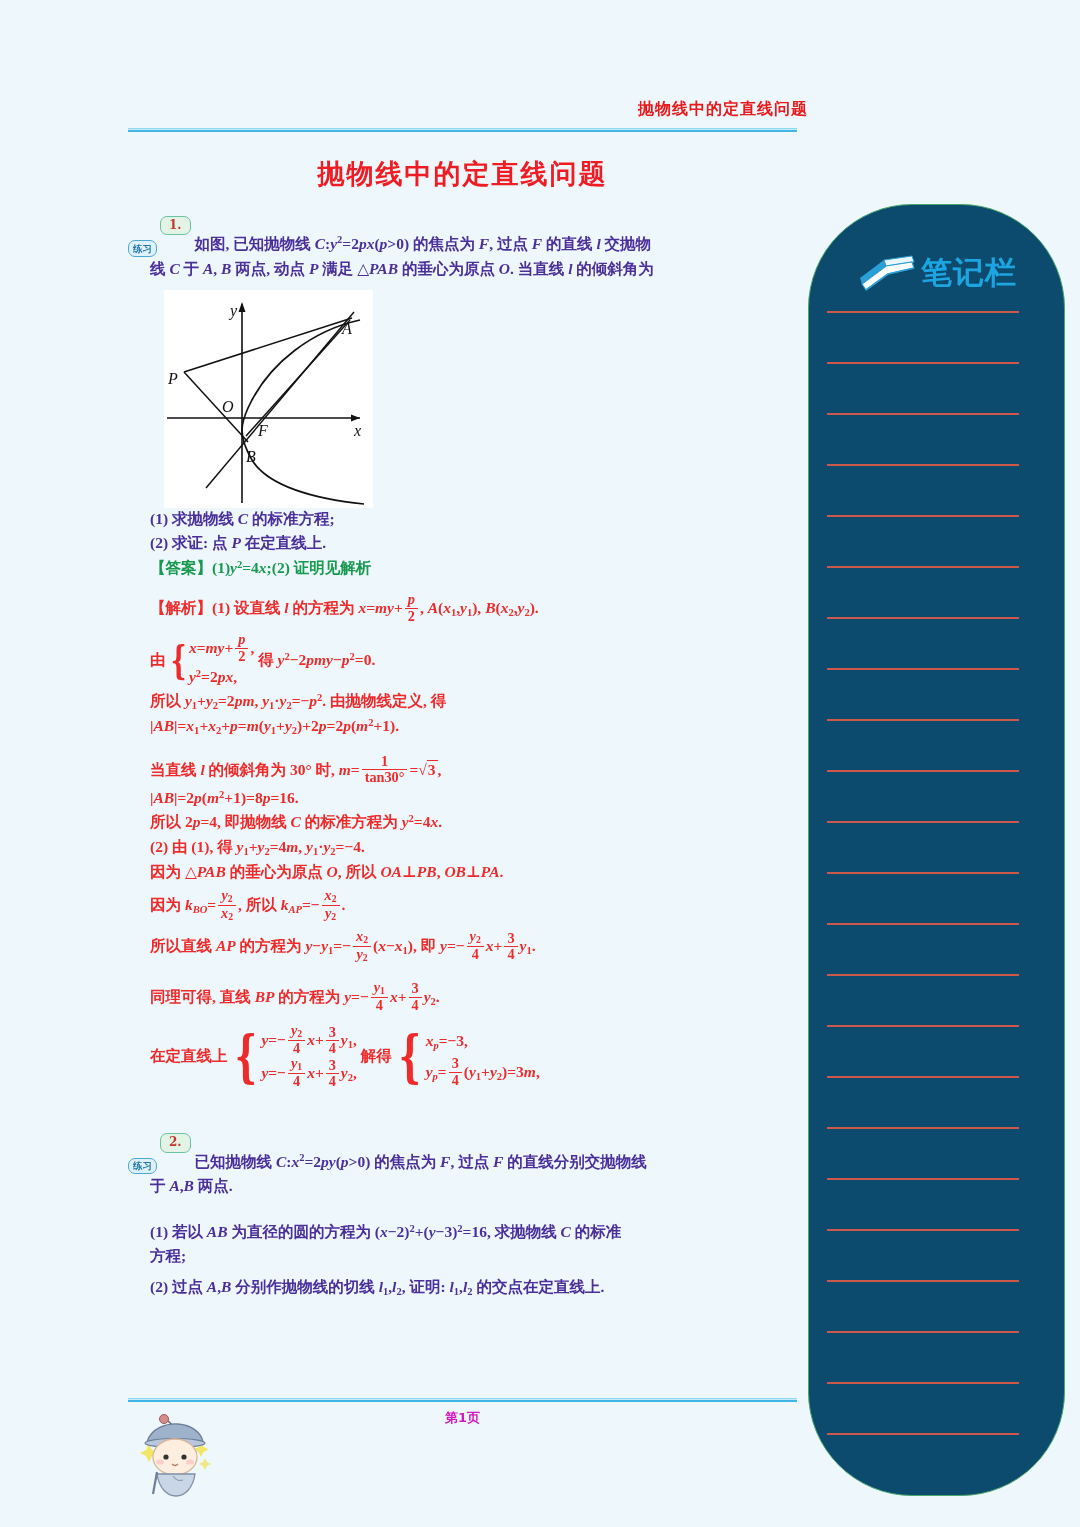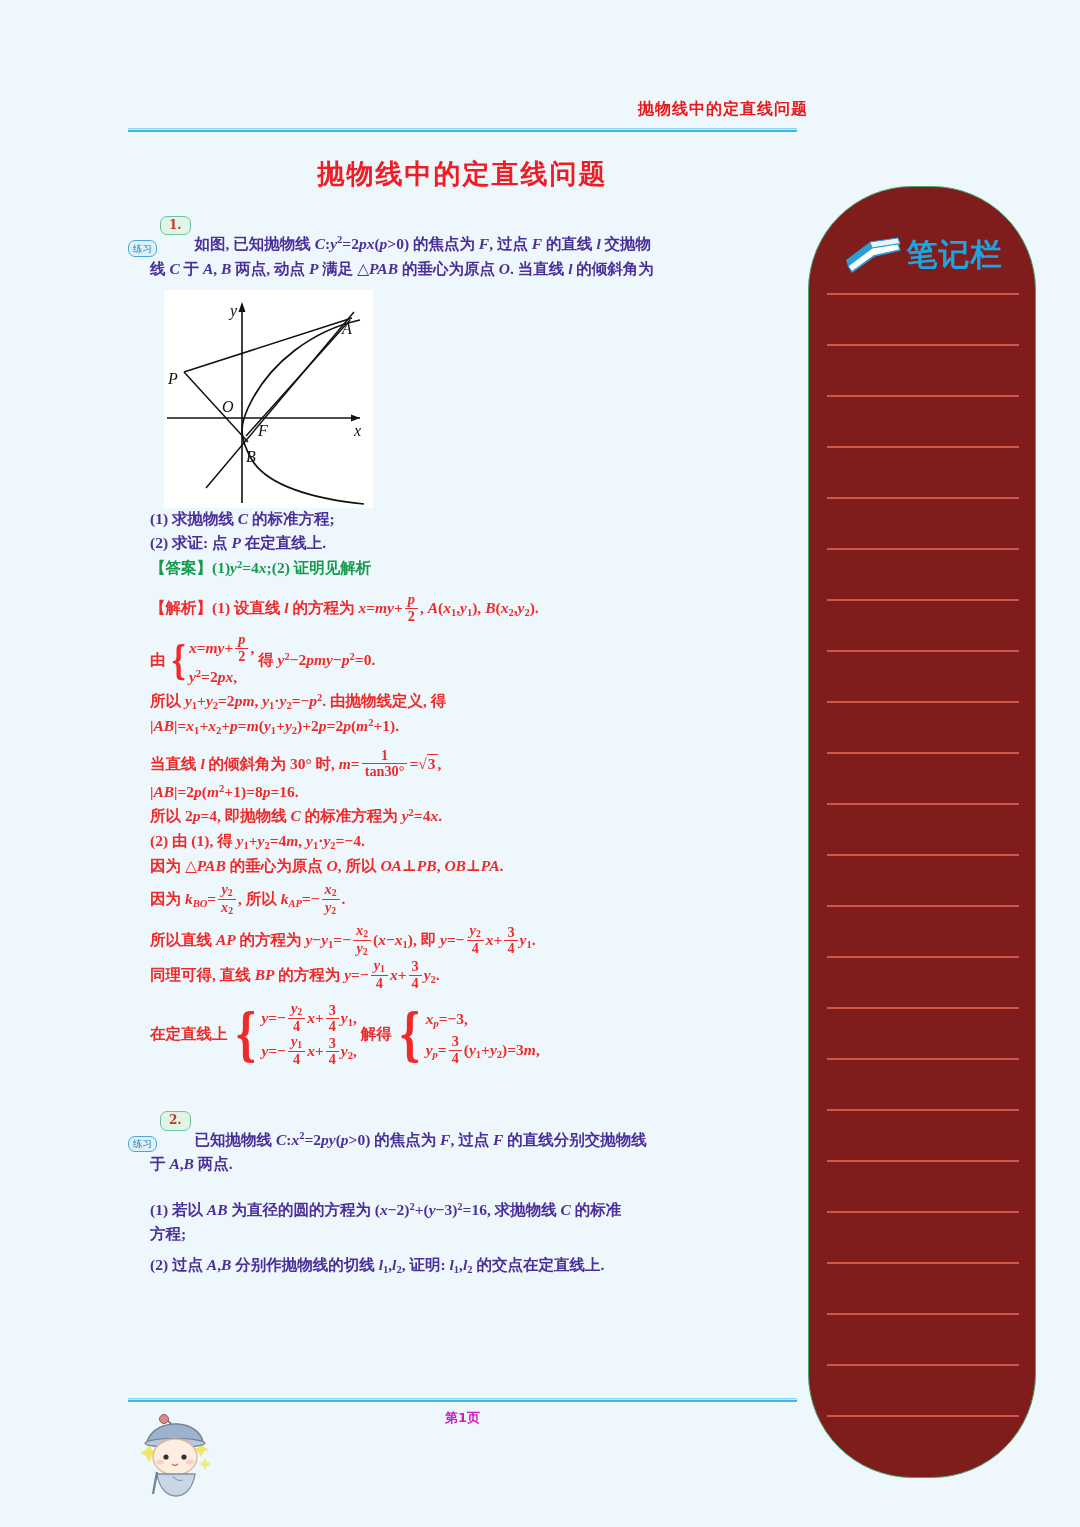--- a/index.html
+++ b/index.html
@@ -83,21 +83,21 @@
     vertical-align: -3px;
     margin-right: 4px;
   }
   .badge-practice {
     display: inline-block;
     border: 1.3px solid #4aa8d8;
     border-radius: 7px;
     background: #dff1fa;
     color: #2277aa;
     font-size: 9.5px;
-    font-weight: normal;
+    font-weight: bold;
     padding: 2.5px 4px 2.5px 4px;
     font-family: "DejaVu Sans", sans-serif;
     line-height: 1;
     margin-top: 46px;
   }
   .badge-num {
     display: inline-block;
     border: 1.3px solid #6cc3a0;
     border-radius: 7px;
     background: #e3f3e6;
@@ -153,24 +153,24 @@
     width: 209px;
     height: 218px;
     background: #ffffff;
   }
   #figure-panel svg { display: block; }
 
   
   #notes-panel {
     position: absolute;
     left: 808px;
-    top: 186px;
-    width: 228px;
+    top: 204px;
+    width: 257px;
     height: 1292px;
-    background: #7f1d1d;
+    background: #0c4a6e;
     border: 1.6px solid #48a86a;
     border-radius: 104px;
     box-sizing: border-box;
     overflow: hidden;
   }
   #notes-header {
     position: absolute;
     top: 43px;
     left: 0;
     width: 100%;
@@ -298,42 +298,42 @@
       </span><span style="vertical-align:middle">&nbsp;得 <span class="mi">y</span><sup class="e">2</sup>−2<span class="mi">pmy</span>−<span class="mi">p</span><sup class="e">2</sup>=0.</span>
   </div>
 
   <div class="line sol-text indent">
     所以 <span class="mi">y</span><sub class="e">1</sub>+<span class="mi">y</span><sub class="e">2</sub>=2<span class="mi">pm</span>, <span class="mi">y</span><sub class="e">1</sub>·<span class="mi">y</span><sub class="e">2</sub>=−<span class="mi">p</span><sup class="e">2</sup>. 由抛物线定义, 得
   </div>
   <div class="line sol-text indent">
     |<span class="mi">AB</span>|=<span class="mi">x</span><sub class="e">1</sub>+<span class="mi">x</span><sub class="e">2</sub>+<span class="mi">p</span>=<span class="mi">m</span>(<span class="mi">y</span><sub class="e">1</sub>+<span class="mi">y</span><sub class="e">2</sub>)+2<span class="mi">p</span>=2<span class="mi">p</span>(<span class="mi">m</span><sup class="e">2</sup>+1).
   </div>
 
-  <div class="line sol-text indent" style="margin-top:8px">
+  <div class="line sol-text indent" style="margin-top:14px">
     当直线 <span class="mi">l</span> 的倾斜角为 30° 时, <span class="mi">m</span>=<span class="frac"><span class="num">1</span><span class="den">tan30°</span></span>=√<span class="sqrt">3</span>,
   </div>
   <div class="line sol-text indent">
     |<span class="mi">AB</span>|=2<span class="mi">p</span>(<span class="mi">m</span><sup class="e">2</sup>+1)=8<span class="mi">p</span>=16.
   </div>
   <div class="line sol-text indent">
     所以 2<span class="mi">p</span>=4, 即抛物线 <span class="mi">C</span> 的标准方程为 <span class="mi">y</span><sup class="e">2</sup>=4<span class="mi">x</span>.
   </div>
   <div class="line sol-text indent">
     (2) 由 (1), 得 <span class="mi">y</span><sub class="e">1</sub>+<span class="mi">y</span><sub class="e">2</sub>=4<span class="mi">m</span>, <span class="mi">y</span><sub class="e">1</sub>·<span class="mi">y</span><sub class="e">2</sub>=−4.
   </div>
   <div class="line sol-text indent">
     因为 △<span class="mi">PAB</span> 的垂心为原点 <span class="mi">O</span>, 所以 <span class="mi">OA</span>⊥<span class="mi">PB</span>, <span class="mi">OB</span>⊥<span class="mi">PA</span>.
   </div>
   <div class="line sol-text indent" style="margin-top:4px">
     因为 <span class="mi">k</span><sub class="e"><span class="mi">BO</span></sub>=<span class="frac"><span class="num"><span class="mi">y</span><sub class="e">2</sub></span><span class="den"><span class="mi">x</span><sub class="e">2</sub></span></span>, 所以 <span class="mi">k</span><sub class="e"><span class="mi">AP</span></sub>=−<span class="frac"><span class="num"><span class="mi">x</span><sub class="e">2</sub></span><span class="den"><span class="mi">y</span><sub class="e">2</sub></span></span>.
   </div>
   <div class="line sol-text indent" style="margin-top:6px">
     所以直线 <span class="mi">AP</span> 的方程为 <span class="mi">y</span>−<span class="mi">y</span><sub class="e">1</sub>=−<span class="frac"><span class="num"><span class="mi">x</span><sub class="e">2</sub></span><span class="den"><span class="mi">y</span><sub class="e">2</sub></span></span>(<span class="mi">x</span>−<span class="mi">x</span><sub class="e">1</sub>), 即 <span class="mi">y</span>=−<span class="frac"><span class="num"><span class="mi">y</span><sub class="e">2</sub></span><span class="den">4</span></span><span class="mi">x</span>+<span class="frac"><span class="num">3</span><span class="den">4</span></span><span class="mi">y</span><sub class="e">1</sub>.
   </div>
-  <div class="line sol-text indent" style="margin-top:0">
+  <div class="line sol-text indent" style="margin-top:16px">
     同理可得, 直线 <span class="mi">BP</span> 的方程为 <span class="mi">y</span>=−<span class="frac"><span class="num"><span class="mi">y</span><sub class="e">1</sub></span><span class="den">4</span></span><span class="mi">x</span>+<span class="frac"><span class="num">3</span><span class="den">4</span></span><span class="mi">y</span><sub class="e">2</sub>.
   </div>
 
   <div class="line sol-text indent" style="margin-top:10px">
     <span style="vertical-align:middle">在定直线上</span><span class="sys sys-tall">
         <span class="brace">{</span>
         <span class="rows" style="line-height:2.05">
           <span style="display:block"><span class="mi">y</span>=−<span class="frac"><span class="num"><span class="mi">y</span><sub class="e">2</sub></span><span class="den">4</span></span><span class="mi">x</span>+<span class="frac"><span class="num">3</span><span class="den">4</span></span><span class="mi">y</span><sub class="e">1</sub>,</span>
           <span style="display:block"><span class="mi">y</span>=−<span class="frac"><span class="num"><span class="mi">y</span><sub class="e">1</sub></span><span class="den">4</span></span><span class="mi">x</span>+<span class="frac"><span class="num">3</span><span class="den">4</span></span><span class="mi">y</span><sub class="e">2</sub>,</span>
         </span>

